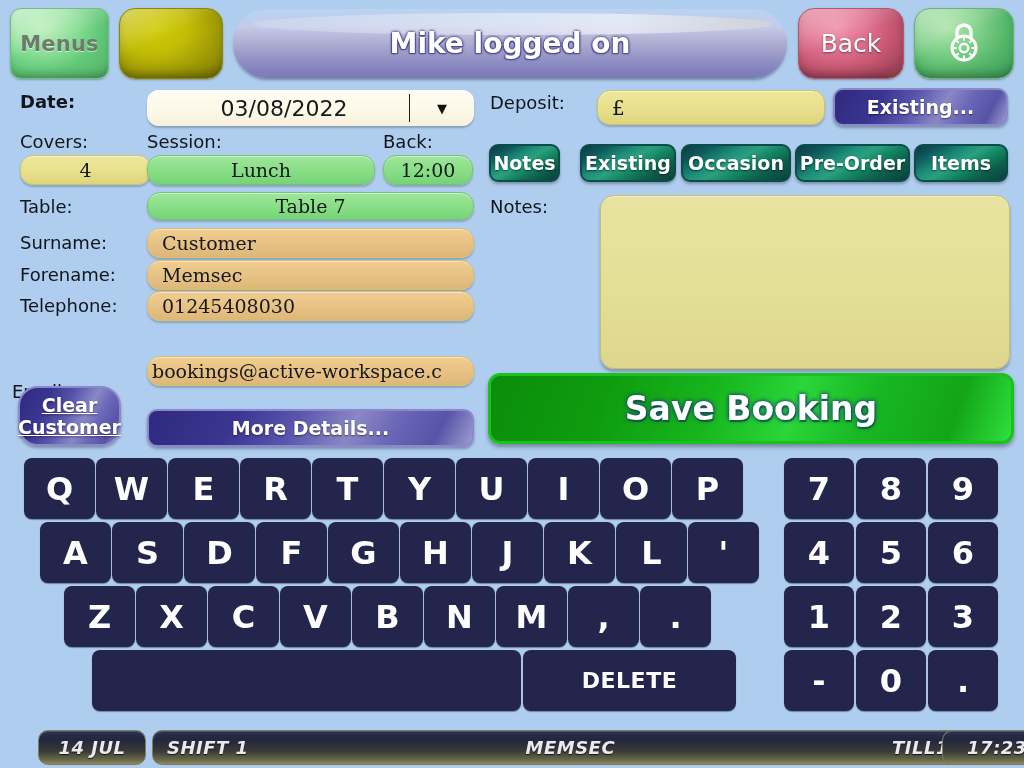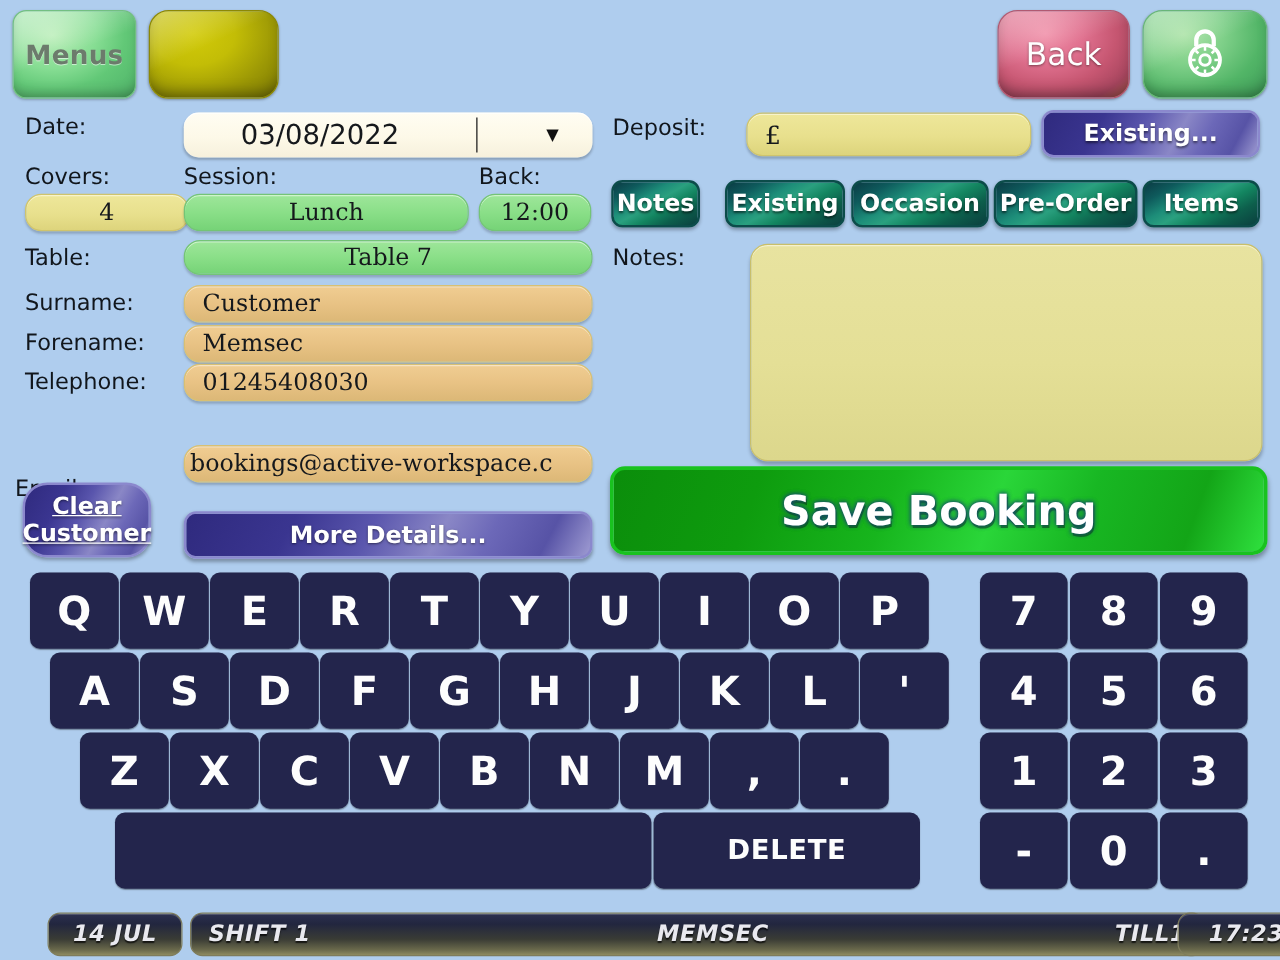--- a/index.html
+++ b/index.html
@@ -53,21 +53,21 @@
     background:
       linear-gradient(155deg,rgba(255,255,255,.45) 0%,rgba(255,255,255,0) 45%),
       radial-gradient(ellipse at 33% 27%,#a9e2a4 0%,#7fd089 34%,#52b567 66%,#3d9b57 100%);
     box-shadow:inset 0 -8px 12px -6px rgba(0,0,0,.4), 0 1px 2px rgba(0,0,0,.3);
     border:1px solid #69b579;}
 
   
   .lbl{position:absolute;font-size:18px;color:#11161c;white-space:nowrap;}
 
   
-  .fld{position:absolute;box-sizing:border-box;display:flex;align-items:center;gap:28px;}
+  .fld{position:absolute;box-sizing:border-box;display:flex;align-items:center;}
   .fld-white{background:linear-gradient(180deg,#fffdf3 0%,#fdf9e8 55%,#f6f0dc 100%);
     border-radius:12px;box-shadow:0 2px 2px rgba(0,0,0,.22), inset 0 1px 0 rgba(255,255,255,.9);}
   .fld-tan{background:linear-gradient(180deg,#f0cd92 0%,#e8c284 52%,#dcb877 100%);
     border-radius:13px;box-shadow:0 2px 2px rgba(0,0,0,.2), inset 0 1px 0 rgba(255,255,255,.45);
     border:1px solid #d8c073;}
   .fld-yellow{background:linear-gradient(180deg,#eee79a 0%,#e8e08d 55%,#ddd47c 100%);
     border-radius:13px;box-shadow:0 2px 2px rgba(0,0,0,.2), inset 0 1px 0 rgba(255,255,255,.5);
     border:1px solid #cfc46d;}
   .fld-green{background:linear-gradient(180deg,#9ee69a 0%,#8adf88 50%,#76d377 100%);
     border-radius:13px;box-shadow:0 2px 2px rgba(0,0,0,.2), inset 0 1px 0 rgba(255,255,255,.5);
@@ -165,20 +165,23 @@
 
 <div id="header">
   <div id="menus-btn" class="hbtn">
     <span>Menus</span>
   </div>
 
   <div id="olive-btn" class="hbtn">
     <span></span>
   </div>
 
+  <div id="banner">
+    <span id="banner-text">Mike logged on</span>
+  </div>
 
   <div id="back-btn" class="hbtn">
     <span>Back</span>
   </div>
 
   <div id="lock-btn" class="hbtn">
     <span>
       <svg width="36" height="42" viewBox="0 0 36 42">
         <path d="M11 16 V11 a7 7 0 0 1 14 0 V16" fill="none" stroke="#ffffff" stroke-width="3.4"></path>
         <circle cx="18" cy="27" r="12" fill="none" stroke="#ffffff" stroke-width="3"></circle>
@@ -193,21 +196,21 @@
           <line x1="25.4" y1="19.6" x2="23.3" y2="21.7"></line>
           <line x1="12.7" y1="32.3" x2="10.6" y2="34.4"></line>
         </g>
       </svg>
     </span>
   </div>
 </div>
 
 <div id="left-form">
 
-  <div class="lbl" style="left:20px;top:91px;">Date:</div>
+  <div class="lbl" style="left:20px;top:91px;font-weight:bold;">Date:</div>
   <div id="date-field" class="fld fld-white">
     <div id="date-value">03/08/2022</div>
     <div id="date-sep"></div>
     <div id="date-arrow">▼</div>
   </div>
 
   <div class="lbl" style="left:20px;top:131px;">Covers:</div>
   <div class="lbl" style="left:147px;top:131px;">Session:</div>
   <div class="lbl" style="left:383px;top:131px;">Back:</div>
 

